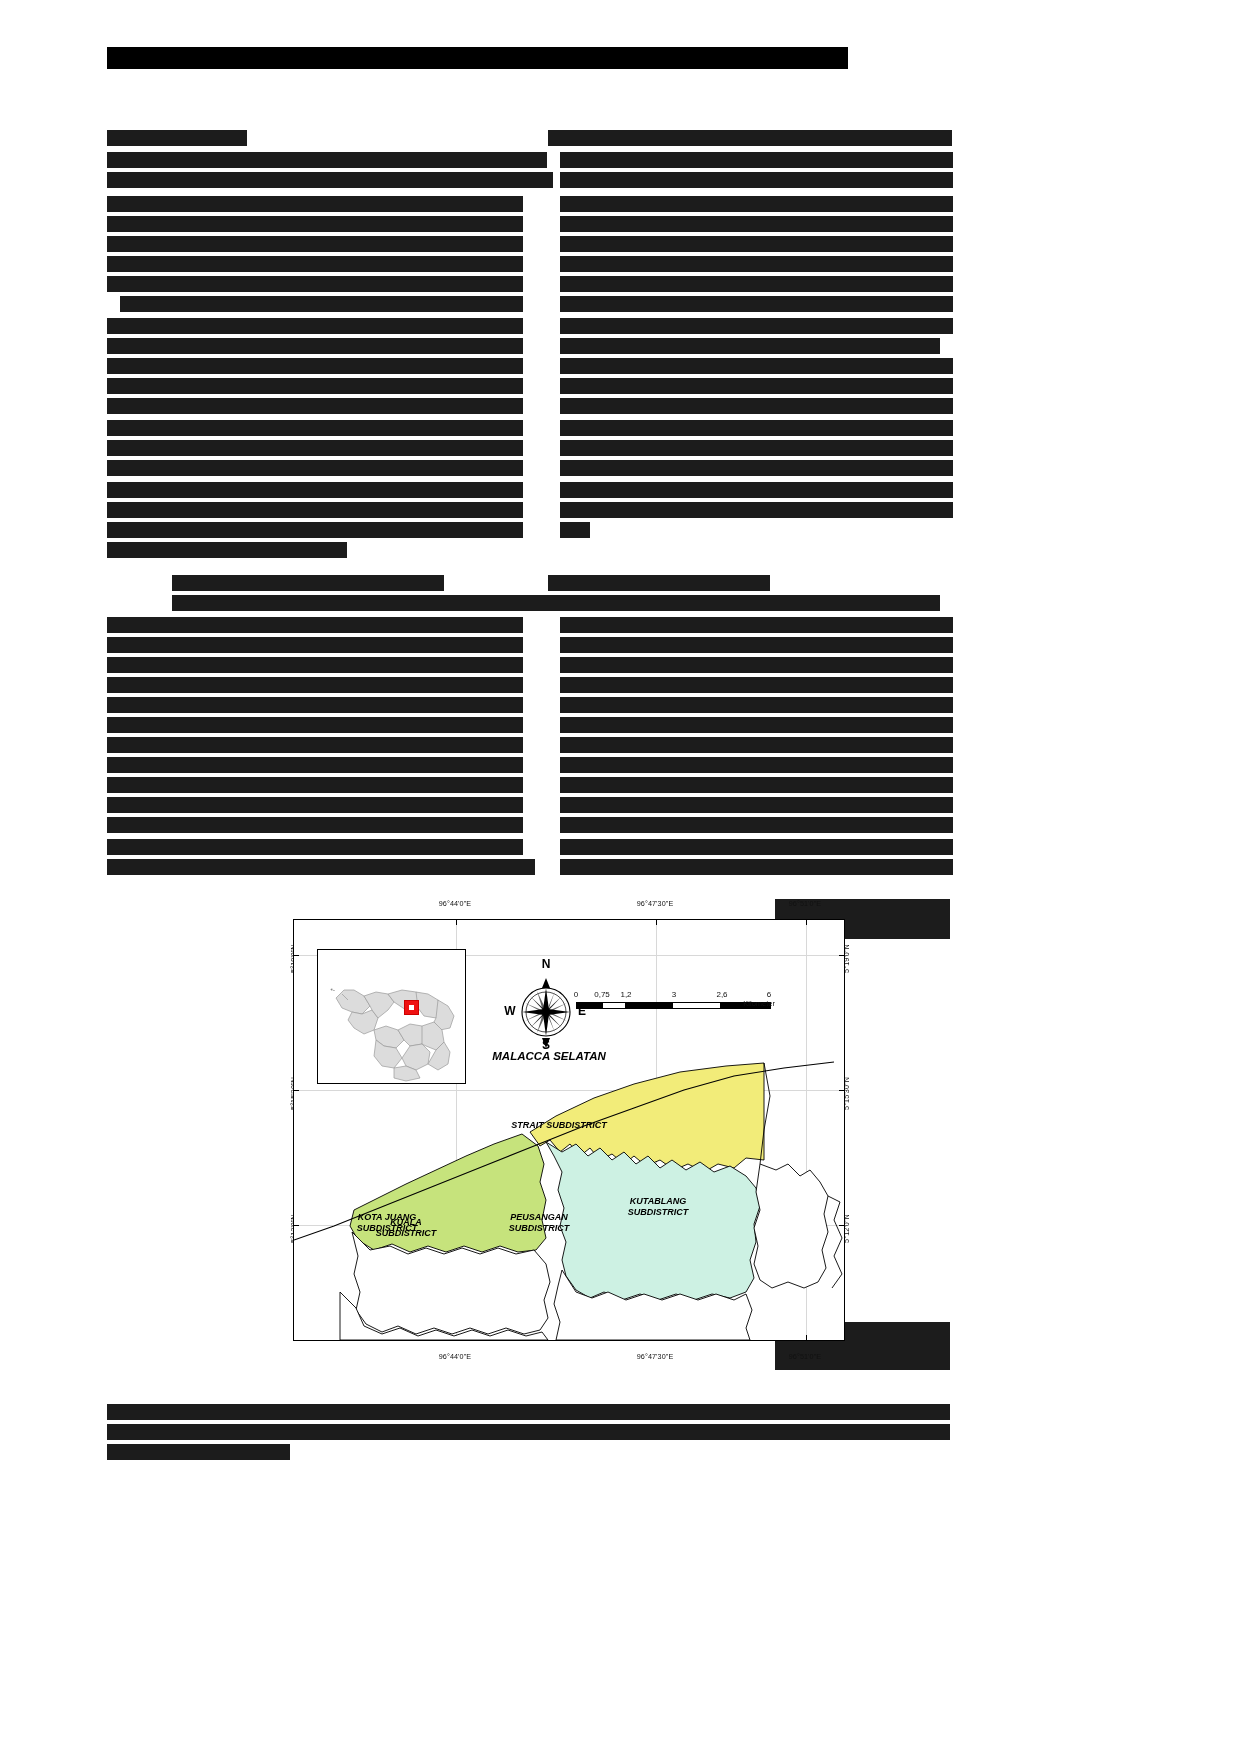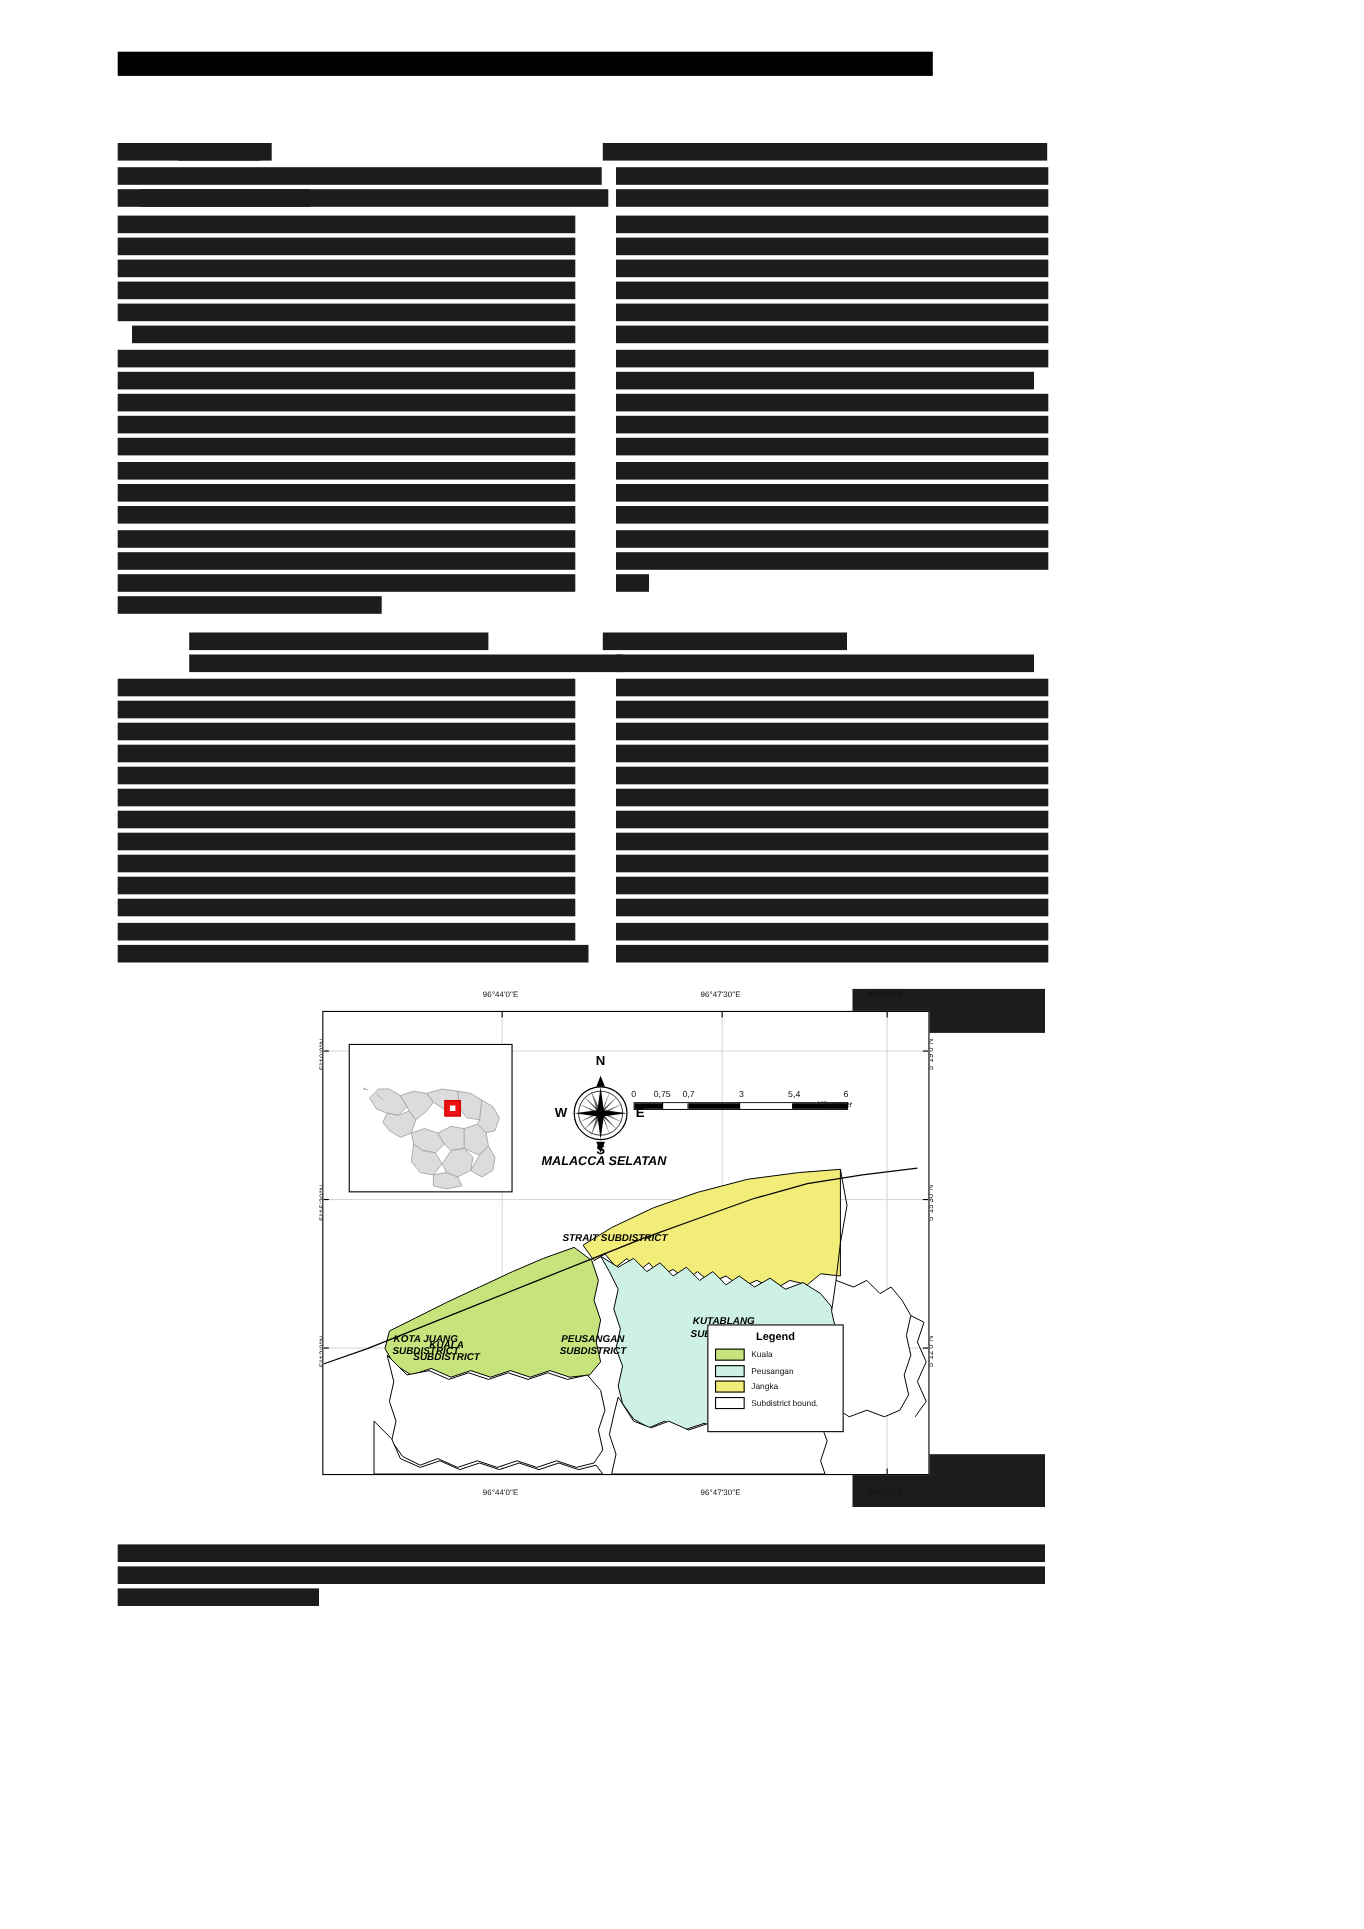--- a/index.html
+++ b/index.html
@@ -274,51 +274,32 @@
         <div style="position:absolute;left:74px;top:44px;width:16px;text-align:center;font-size:12px;font-weight:bold;">E</div>
         <div style="position:absolute;left:2px;top:44px;width:16px;text-align:center;font-size:12px;font-weight:bold;">W</div>
       </div>
 
       <div id="malacca">MALACCA SELATAN</div>
 
       <div id="scalebar">
         <div id="sb-nums">
           <span style="left:0px;">0</span>
           <span style="left:26px;">0,75</span>
-          <span style="left:50px;">0,7</span>
+          <span style="left:50px;">1,2</span>
           <span style="left:98px;">3</span>
-          <span style="left:146px;">5,4</span>
+          <span style="left:146px;">2,6</span>
           <span style="left:193px;">6</span>
         </div>
         <div id="sb-bar">
           <div style="width:13.3%;background:#000;"></div>
           <div style="width:11.9%;background:#fff;"></div>
           <div style="width:24.6%;background:#000;"></div>
           <div style="width:24.6%;background:#fff;"></div>
           <div style="width:25.6%;background:#000;"></div>
         </div>
         <div id="sb-unit">Kilometer</div>
       </div>
 
-      <div id="legend">
-        <h4>Legend</h4>
-        <div class="leg-row">
-          <span class="leg-sw" style="background:#c6e37c;"></span>
-          <span class="leg-tx">Kuala</span>
-        </div>
-        <div class="leg-row">
-          <span class="leg-sw" style="background:#cdf1e3;"></span>
-          <span class="leg-tx">Peusangan</span>
-        </div>
-        <div class="leg-row">
-          <span class="leg-sw" style="background:#f2ec79;"></span>
-          <span class="leg-tx">Jangka</span>
-        </div>
-        <div class="leg-row">
-          <span class="leg-sw" style="background:#ffffff;"></span>
-          <span class="leg-tx">Subdistrict bound.</span>
-        </div>
-      </div>
 
     </div>
   </div>
 
 </div>
 
 </body></html>

